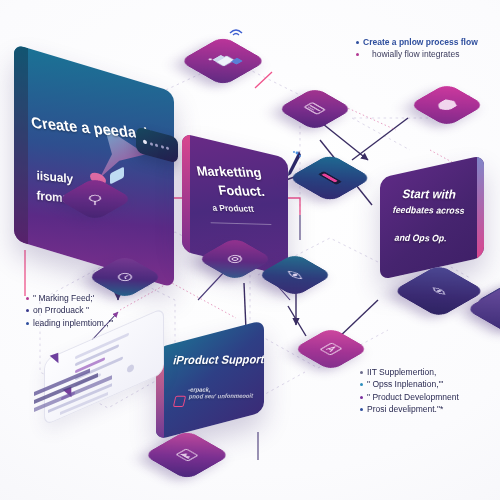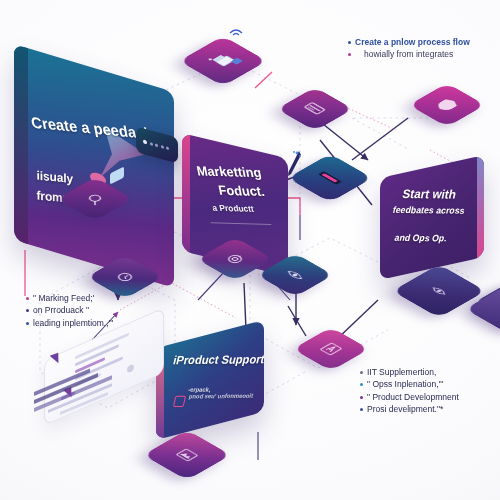--- a/index.html
+++ b/index.html
@@ -336,28 +336,28 @@
 
   <div style="position:absolute;left:34px;top:392px;width:92px;height:42px;
               transform:matrix(1,-0.42,0,1,0,0);transform-origin:left top;">
     <div style="position:absolute;left:0;top:0;width:56px;height:4px;background:#5b4f93;opacity:.75;"></div>
     <div style="position:absolute;left:0;top:8px;width:64px;height:4px;background:#4e4484;opacity:.75;"></div>
     <div style="position:absolute;left:0;top:16px;width:78px;height:4px;background:#63579c;opacity:.6;"></div>
     <div style="position:absolute;left:14px;top:24px;width:64px;height:3px;background:#c9c9e2;"></div>
     <div style="position:absolute;left:26px;top:31px;width:48px;height:3px;background:#d7d7ea;"></div>
   </div>
 
-  <div class="bullets" style="left:348px;top:36px;">
+  <div class="bullets" style="left:356px;top:36px;">
     <div>
       <i style="background:#2f4f9e;"></i>
       <span class="lead">Create a pnlow process flow</span>
     </div>
     <div>
       <i style="background:#b23a93;"></i>
-      <span class="ind">howially from integrates</span>
+      <span class="ind">howially flow integrates</span>
     </div>
   </div>
 
   <div class="bullets" style="left:26px;top:292px;">
     <div>
       <i style="background:#b23a93;"></i>
       <span>" Marking Feed;'</span>
     </div>
     <div>
       <i style="background:#3a3a8c;"></i>

